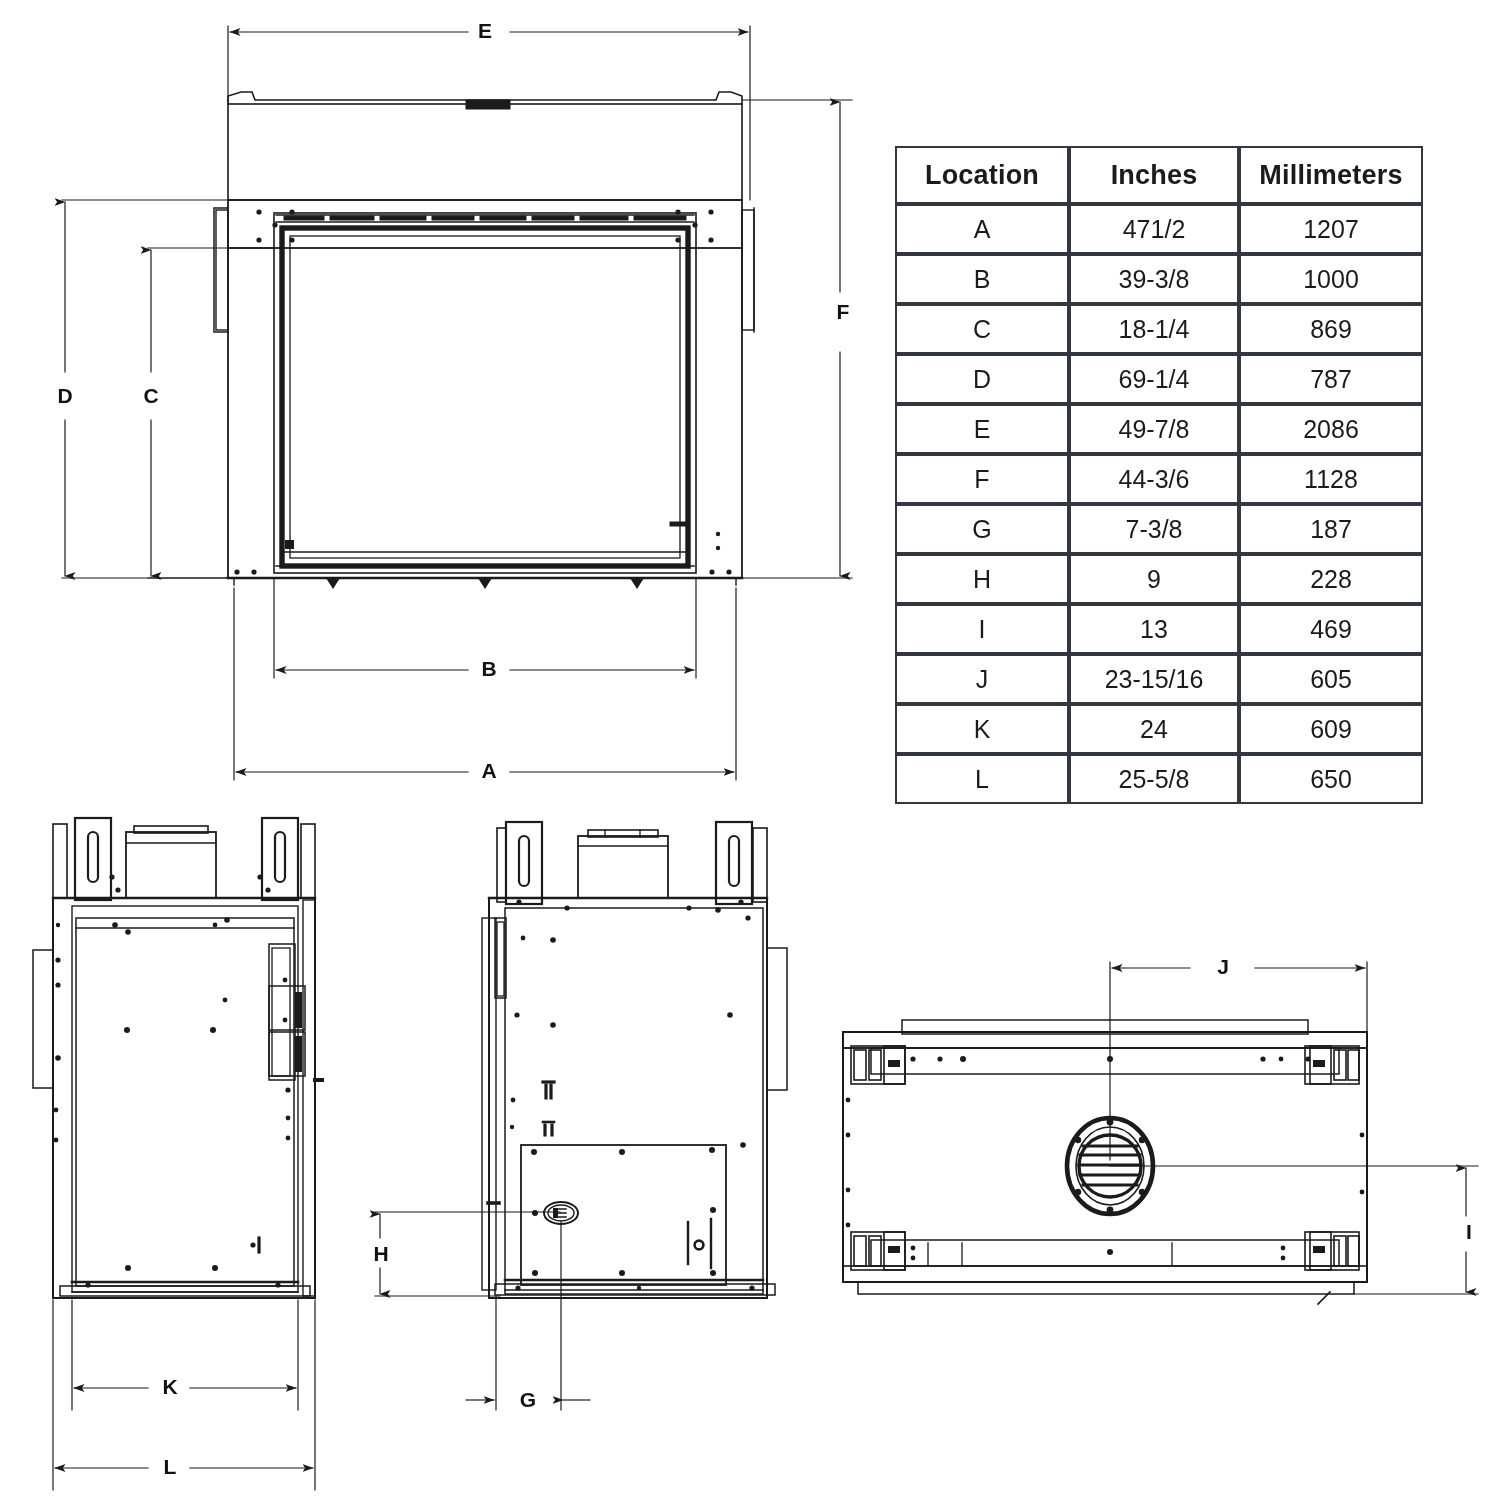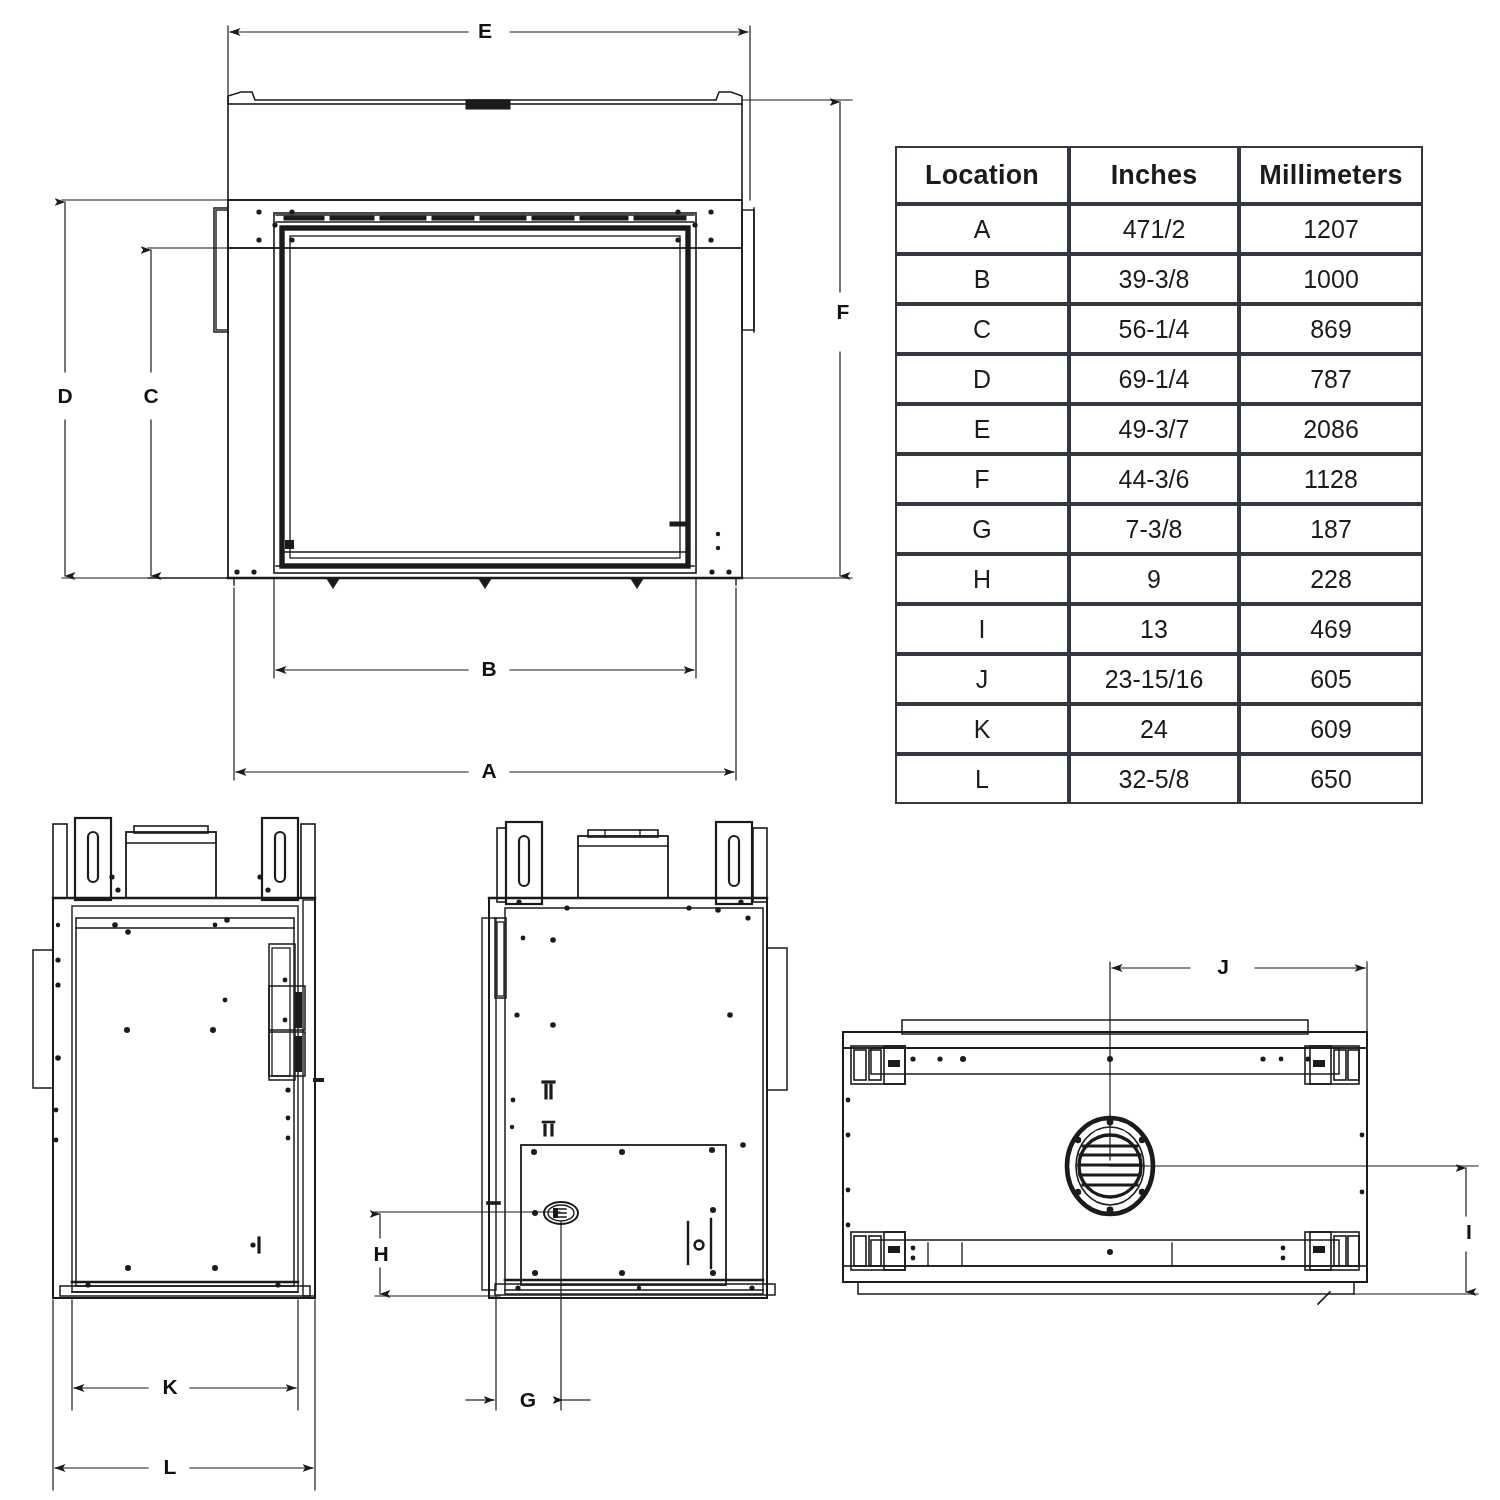--- a/index.html
+++ b/index.html
@@ -495,31 +495,31 @@
           <td>471/2</td>
           <td>1207</td>
         </tr>
         <tr>
           <td>B</td>
           <td>39-3/8</td>
           <td>1000</td>
         </tr>
         <tr>
           <td>C</td>
-          <td>56-1/4</td>
+          <td>18-1/4</td>
           <td>869</td>
         </tr>
         <tr>
           <td>D</td>
           <td>69-1/4</td>
           <td>787</td>
         </tr>
         <tr>
           <td>E</td>
-          <td>49-3/7</td>
+          <td>49-7/8</td>
           <td>2086</td>
         </tr>
         <tr>
           <td>F</td>
           <td>44-3/6</td>
           <td>1128</td>
         </tr>
         <tr>
           <td>G</td>
           <td>7-3/8</td>
@@ -540,20 +540,20 @@
           <td>23-15/16</td>
           <td>605</td>
         </tr>
         <tr>
           <td>K</td>
           <td>24</td>
           <td>609</td>
         </tr>
         <tr>
           <td>L</td>
-          <td>32-5/8</td>
+          <td>25-5/8</td>
           <td>650</td>
         </tr>
       </tbody>
     </table>
   </div>
 
 </div>
 
 </body></html>

